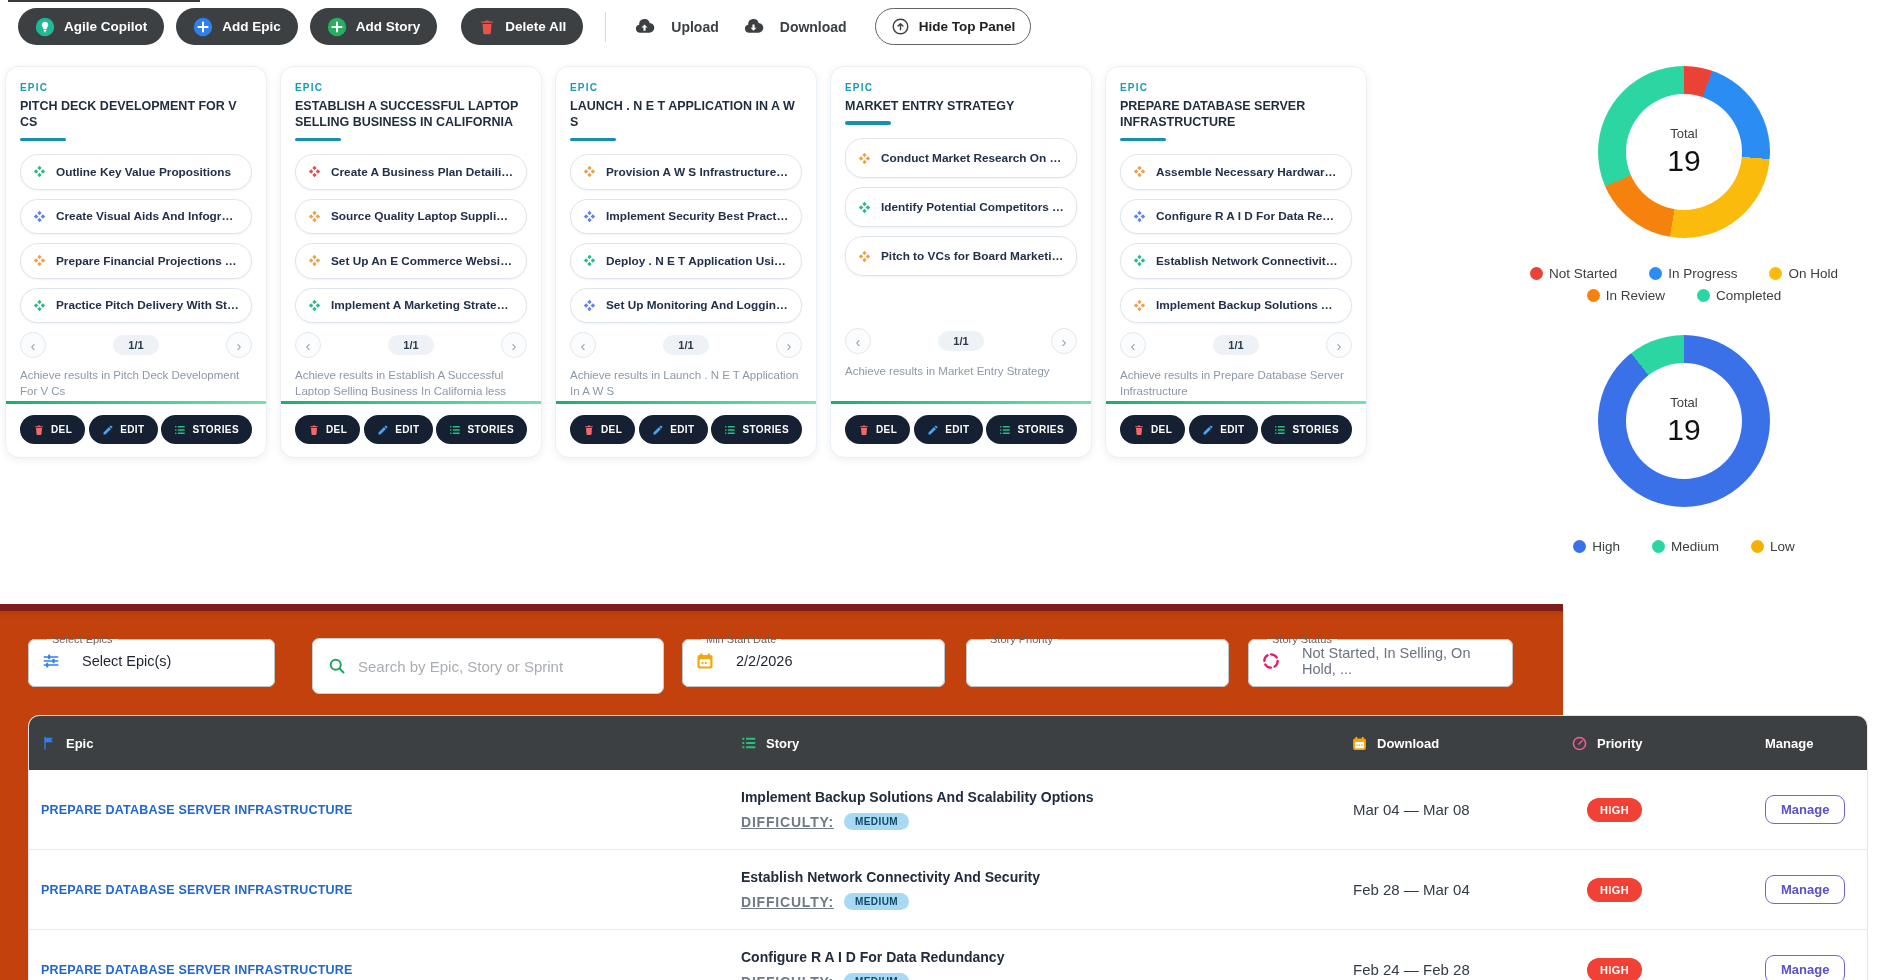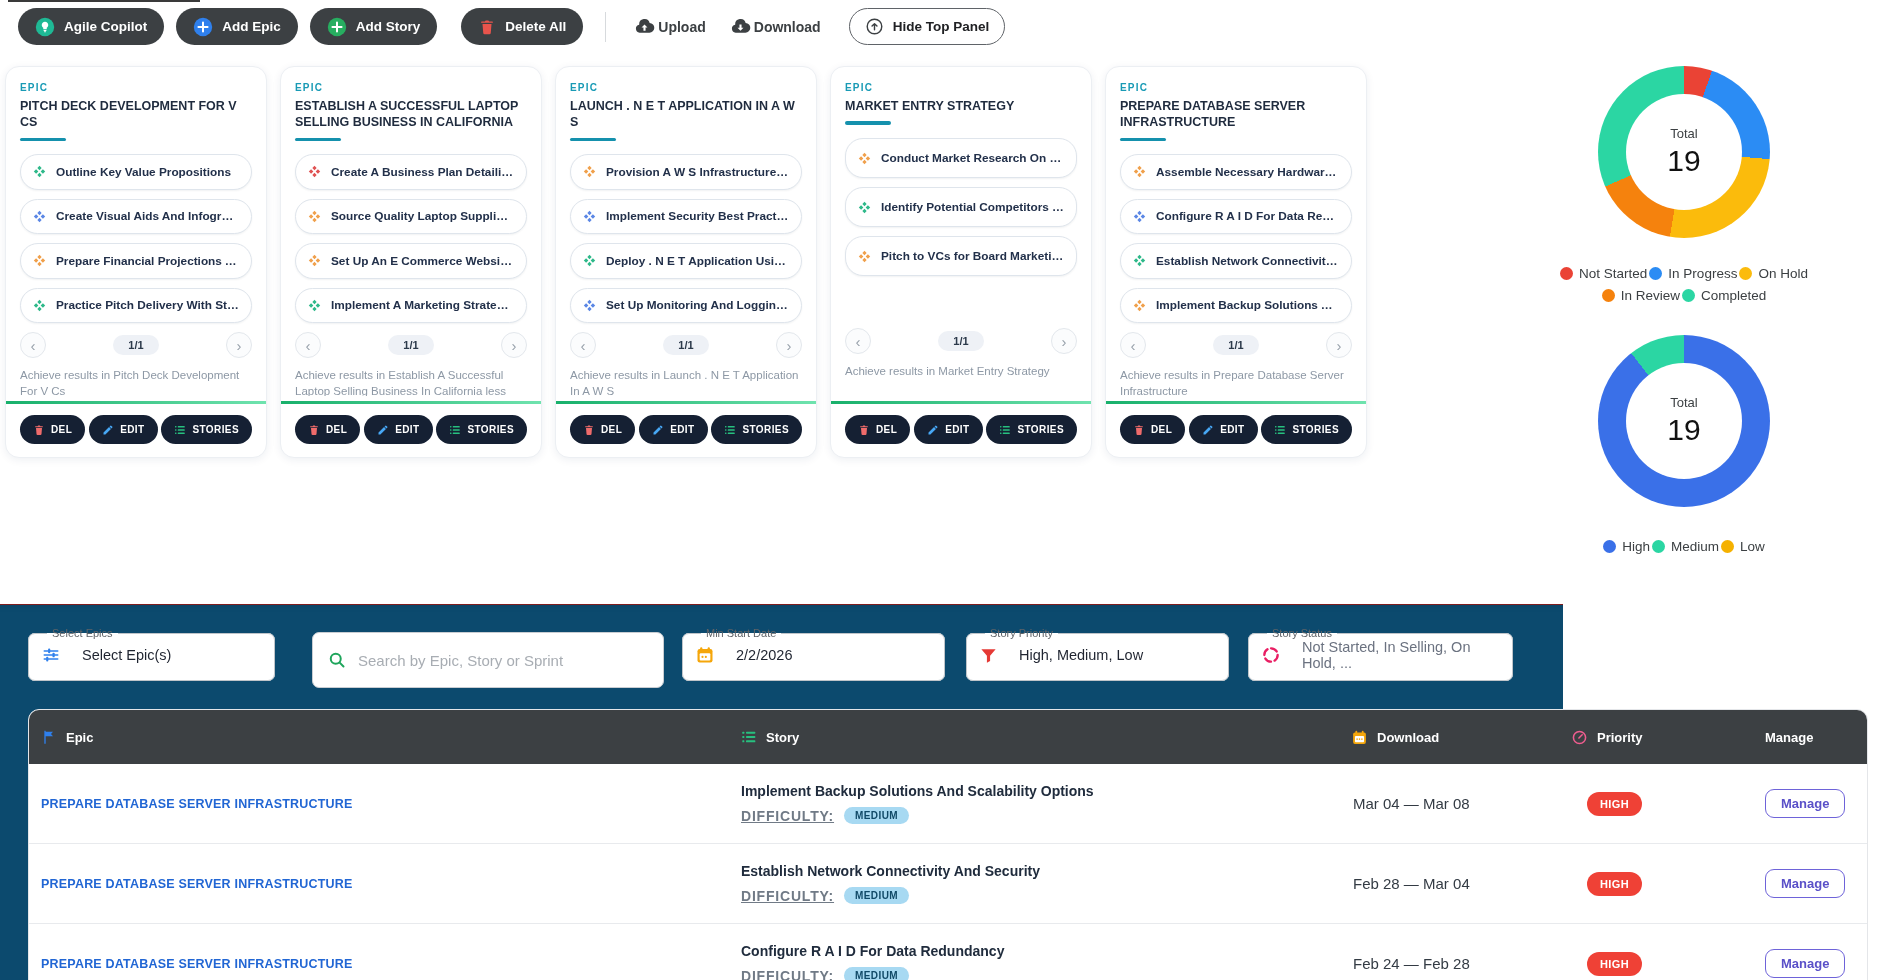--- a/index.html
+++ b/index.html
@@ -6,21 +6,21 @@
   html,body { background:#fff; font-family:"Liberation Sans", sans-serif; }
   .screen { position:relative; width:1899px; height:980px; overflow:hidden; background:#fff; }
 
   .top-edge-line { position:absolute; top:0; left:8px; width:192px; height:2px; background:#3a3a3a; }
 
   
   .toolbar { position:absolute; top:8px; left:18px; display:flex; align-items:center; gap:12px; }
   .pill-dark { display:flex; align-items:center; gap:9px; background:#3c4043; color:#fff;
     border:none; border-radius:19px; height:37px; padding:0 17px; font-size:13.5px; font-weight:bold;
     font-family:inherit; cursor:pointer; }
-  .flat-btn { display:flex; align-items:center; gap:3px; background:none; border:none; color:#3c4043;
+  .flat-btn { display:flex; align-items:center; gap:16px; background:none; border:none; color:#3c4043;
     font-size:14px; font-weight:bold; font-family:inherit; cursor:pointer; padding:0 6px; }
   .v-div { width:1px; height:30px; background:#d7dadd; margin:0 10px; }
   .pill-outline { display:flex; align-items:center; gap:9px; background:#fff; color:#202124;
     border:1.6px solid #5f6368; border-radius:19px; height:37px; padding:0 15px;
     font-size:13.5px; font-weight:bold; font-family:inherit; cursor:pointer; }
 
   
   .cards-row { position:absolute; top:66px; left:5px; display:flex; gap:13px; }
   .epic-card { width:262px; height:392px; background:#fff; border:1px solid #eceff3; border-radius:14px;
     box-shadow:0 2px 8px rgba(20,40,80,.07); padding:15px 14px 13px; display:flex; flex-direction:column; }
@@ -45,30 +45,30 @@
     border-radius:16px; padding:0 13px; height:29px; font-size:10px; font-weight:bold; letter-spacing:.4px;
     font-family:inherit; cursor:pointer; }
 
   
   .charts-col { position:absolute; left:1523px; top:66px; width:322px; }
   .donut { position:relative; width:172px; height:172px; border-radius:50%; margin:0 auto; }
   .donut-hole { position:absolute; inset:28px; background:#fff; border-radius:50%;
     display:flex; flex-direction:column; align-items:center; justify-content:center; gap:3px; }
   .donut-total-label { font-size:13px; color:#3c4043; }
   .donut-total-value { font-size:30px; color:#111; }
-  .legend-row { display:flex; justify-content:center; gap:2px; margin-top:7px; }
+  .legend-row { display:flex; justify-content:center; gap:32px; margin-top:7px; }
   .legend-row.first { margin-top:28px; }
   .legend-item { display:flex; align-items:center; gap:6px; font-size:13.5px; color:#3c4043; }
   .legend-dot { width:13px; height:13px; border-radius:50%; }
   .donut2 { margin-top:32px; }
   .legend-row.second { margin-top:32px; }
 
   
-  .bottom-panel { position:absolute; top:604px; left:0; width:1563px; height:376px; background:#0c4a6e;
-    border-top:1px solid #7f1d1d; box-shadow:inset 0 7px 7px -7px rgba(0,0,0,.14); }
+  .bottom-panel { position:absolute; top:604px; left:0; width:1563px; height:376px; background:#c2410c;
+    border-top:7px solid #7f1d1d; box-shadow:inset 0 7px 7px -7px rgba(0,0,0,.14); }
   .filters { position:absolute; top:22px; left:28px; display:flex; align-items:flex-start; }
   fieldset.filter-box { border:1px solid #bfc4c9; border-radius:7px; height:54px; padding:0 12px; background:#fff; }
   fieldset.filter-box legend { font-size:11px; color:#5f6368; padding:0 5px; margin-left:6px; }
   .filter-inner { display:flex; align-items:center; gap:21px; height:32px; font-size:14.5px; color:#1f2430; }
   .filter-inner .ph { color:#6b7280; }
   .search-box { display:flex; align-items:center; gap:11px; border:1px solid #c9cdd2; border-radius:7px;
     height:56px; padding:0 14px; background:#fff; margin-top:5px; }
   .search-box input { border:none; outline:none; font-size:15px; font-family:inherit; color:#202124; width:280px; background:transparent; }
   .search-box input::placeholder { color:#a8adb3; }
 
@@ -641,28 +641,20 @@
                 <circle cx="9" cy="14.3" r="1.3" fill="#f5a60a"></circle>
                 <circle cx="13" cy="14.3" r="1.3" fill="#f5a60a"></circle>
               </svg>
           </span>
           <span>2/2/2026</span>
         </div>
       </fieldset>
 
       <fieldset class="filter-box" style="width:263px; margin-right:19px;">
         <legend>Story Priority</legend>
-        <div class="filter-inner">
-          <span class="ic">
-            <svg width="19" height="19" viewBox="0 0 24 24" fill="#e53935">
-                <path d="M3 4h18l-7 8.2V19l-4 2.2v-9L3 4z"></path>
-              </svg>
-          </span>
-          <span>High, Medium, Low</span>
-        </div>
       </fieldset>
 
       <fieldset class="filter-box" style="width:265px;">
         <legend>Story Status</legend>
         <div class="filter-inner">
           <span class="ic">
             <svg width="20" height="20" viewBox="0 0 24 24" fill="none" stroke="#e91e63" stroke-width="2.8" stroke-dasharray="8 4.5" stroke-linecap="round">
                 <circle cx="12" cy="12" r="8"></circle>
               </svg>
           </span>

